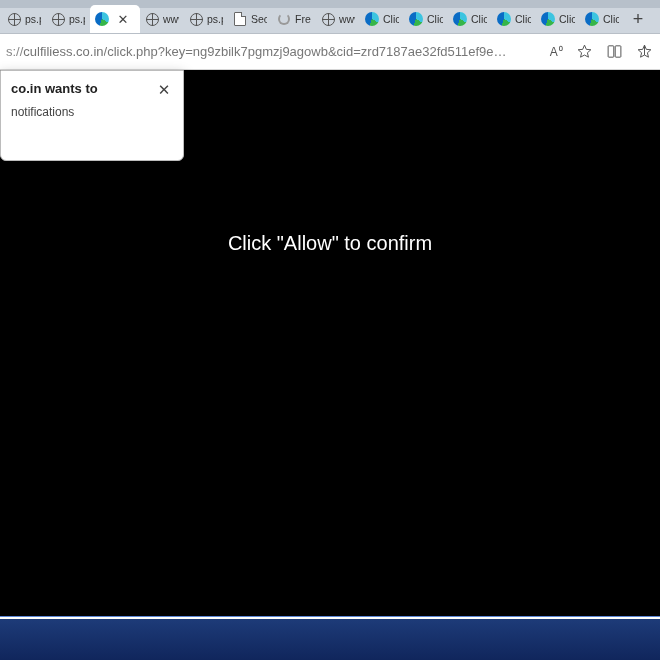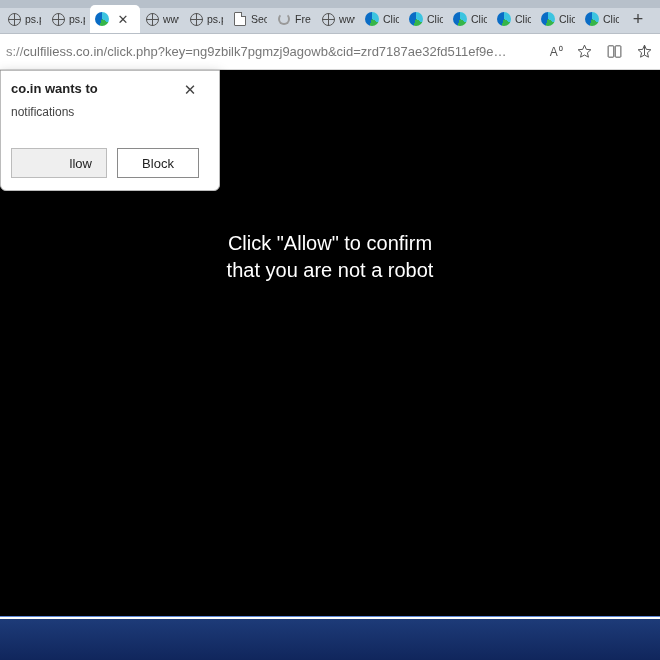--- a/index.html
+++ b/index.html
@@ -36,21 +36,21 @@
   .url-box .path { color: #777; overflow:hidden; text-overflow:ellipsis;}
   .tb-icon { width: 20px; height: 20px; display: flex; align-items: center; justify-content: center; color: #555; flex:none; }
   .tb-icon svg { width: 17px; height: 17px; stroke: #555; fill: none; stroke-width: 1.4; }
   .tb-text { font-size:12px; color:#555; letter-spacing:1px;margin-left:28px;}
 
   
   .content { position: relative; width: 100%; height: calc(100% - 34px - 36px - 44px); background: #000; }
   .content .msg { position: absolute; top: 160px; left: 50%; transform: translateX(-50%); color: #fff; font-size: 20px; text-align: center; line-height: 1.35; font-family: Arial, sans-serif; }
 
   
-  .perm { position: absolute; top: 0; left: 0; width: 220px; background: #fff; border: 1px solid #bcbcbc; border-radius: 0 0 6px 6px; box-shadow: 0 3px 12px rgba(0,0,0,.25); padding: 10px 20px 12px 10px; font-size: 12.5px; color: #222; }
+  .perm { position: absolute; top: 0; left: 0; width: 184px; background: #fff; border: 1px solid #bcbcbc; border-radius: 0 0 6px 6px; box-shadow: 0 3px 12px rgba(0,0,0,.25); padding: 10px 10px 12px 10px; font-size: 12.5px; color: #222; }
   .perm .hdr { display: flex; justify-content: space-between; align-items: flex-start; margin-bottom: 6px; }
   .perm .hdr .title { font-weight: 600; font-size: 13px; }
   .perm .close-x { font-size: 15px; color: #444; width:18px;height:18px;display:flex;align-items:center;justify-content:center; }
   .perm .body { color: #444; margin-bottom: 29px; font-size:12px; }
   .perm .btns { display: flex; gap: 10px; }
   .perm button { flex: 1; height: 30px; border: 1px solid #8a8a8a; background: #fff; font-size: 13px; color: #222; cursor: pointer; }
   .perm button.allow { background: #efefef; border-color: #bcbcbc; text-align:right; padding-right:14px; }
   
   
   .taskbar { width: 100%; height: 44px; position: absolute; bottom: 0; left: 0; background: linear-gradient(#1e3c7a, #10265c); border-top: 1px solid #5b86d6; }
@@ -175,32 +175,27 @@
       <svg viewBox="0 0 24 24">
           <path d="M12 3l2.6 6 6.4.5-4.9 4.3 1.5 6.2L12 17l-5.6 3 1.5-6.2L3 9.5l6.4-.5z"></path>
           <path d="M12 3v14"></path>
         </svg>
     </span>
   </div>
 
   <div class="content">
     <div class="msg">
       <div>Click "Allow" to confirm</div>
-      <div>that you are not a robot</div>
     </div>
 
     <div class="perm">
       <div class="hdr">
         <span class="title">co.in wants to</span>
         <span class="close-x">✕</span>
       </div>
       <div class="body">notifications</div>
-      <div class="btns">
-        <button class="allow">llow</button>
-        <button class="block">Block</button>
-      </div>
     </div>
   </div>
 
   <div class="taskbar">
     <div class="divider"></div>
   </div>
 </div>
 
 </body></html>

